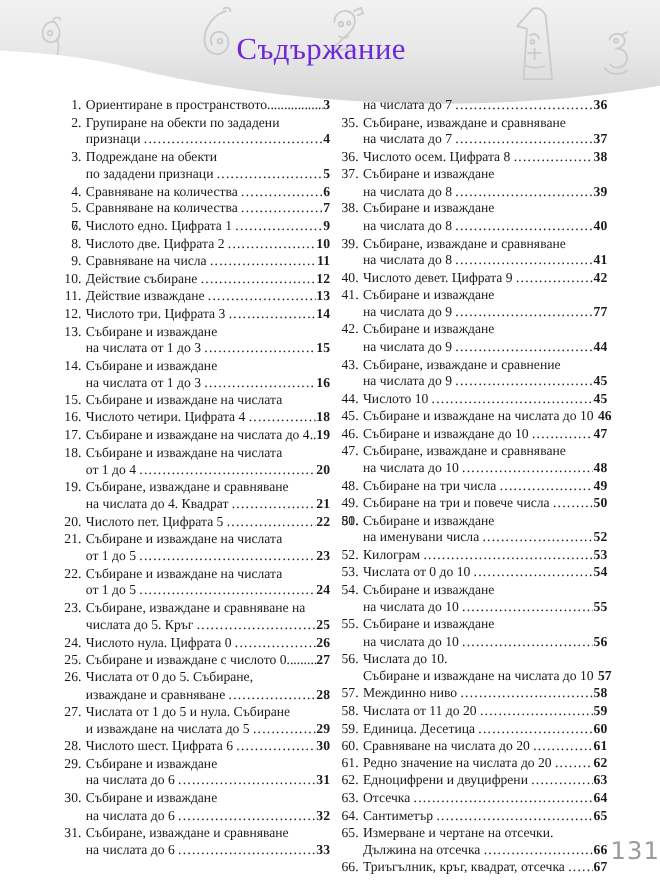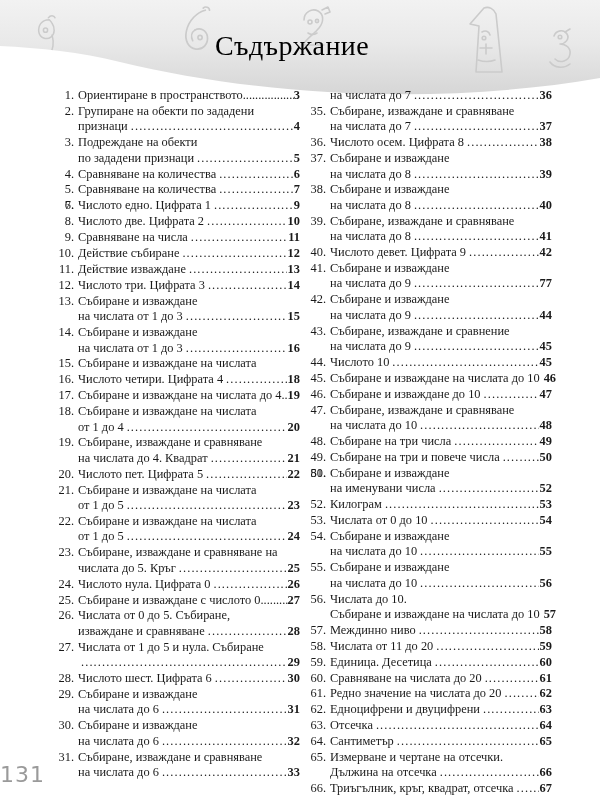--- a/index.html
+++ b/index.html
@@ -30,21 +30,21 @@
   #page-title {
     position: absolute;
     left: 0;
     top: 30px;
     width: 584px;
     text-align: center;
     font-family: "Liberation Serif", "DejaVu Serif", serif;
     font-size: 28px;
     font-weight: 400;
     letter-spacing: 0.4px;
-    color: #000000;
+    color: #6d28d9;
     z-index: 5;
   }
 
   
   #toc {
     position: absolute;
     left: 0;
     top: 88px;
     width: 600px;
     height: 680px;
@@ -106,21 +106,21 @@
     font-size: 12.4px;
     text-align: right;
   }
 
   
   #footer-page-number {
     position: absolute;
     left: 0;
     top: 762px;
     width: 600px;
-    text-align: left;
+    text-align: right;
     font-family: "DejaVu Sans", "Liberation Sans", sans-serif;
     font-size: 22px;
     font-weight: 400;
     letter-spacing: 1px;
     color: #9a9a9a;
   }
 </style>
 </head>
 <body>
 
@@ -467,20 +467,21 @@
           </div>
         </div>
       </div>
       <div class="toc-entry">
         <div class="entry-num">27.</div>
         <div class="entry-lines">
           <div class="entry-line nopage">
             <span class="line-text">Числата от 1 до 5 и нула. Събиране</span>
           </div>
           <div class="entry-line">
+            <span class="line-text">и изваждане на числата до 5</span>
             <span class="leader"></span>
             <span class="page-no">29</span>
           </div>
         </div>
       </div>
       <div class="toc-entry">
         <div class="entry-num">28.</div>
         <div class="entry-lines">
           <div class="entry-line">
             <span class="line-text">Числото шест. Цифрата 6</span>

